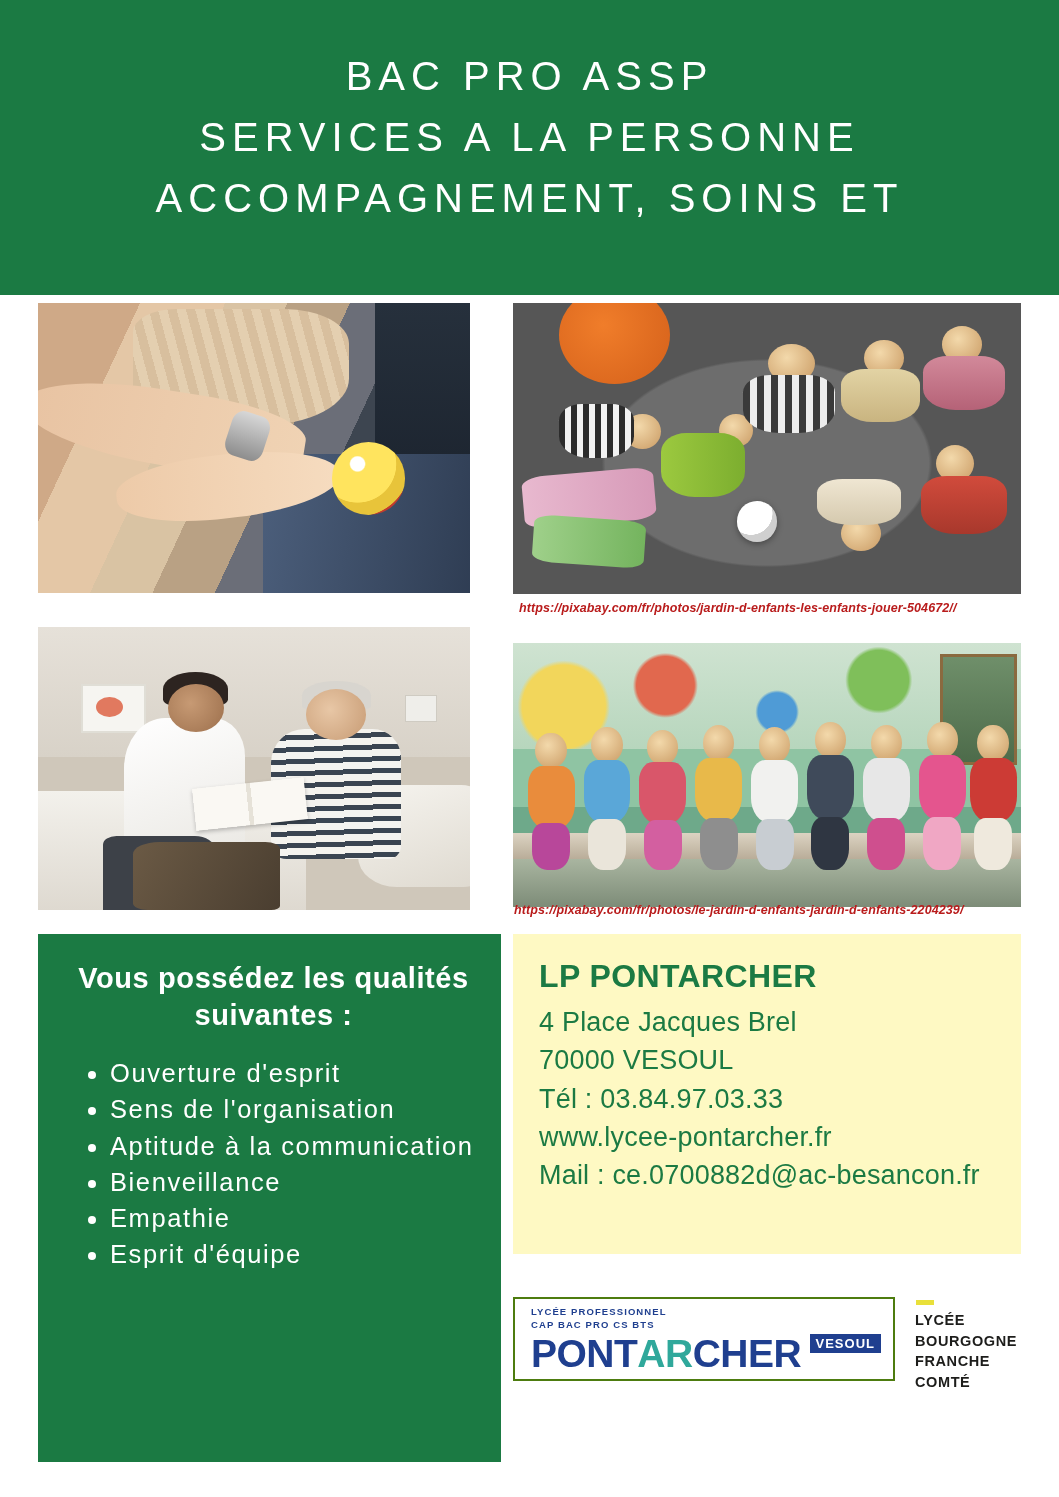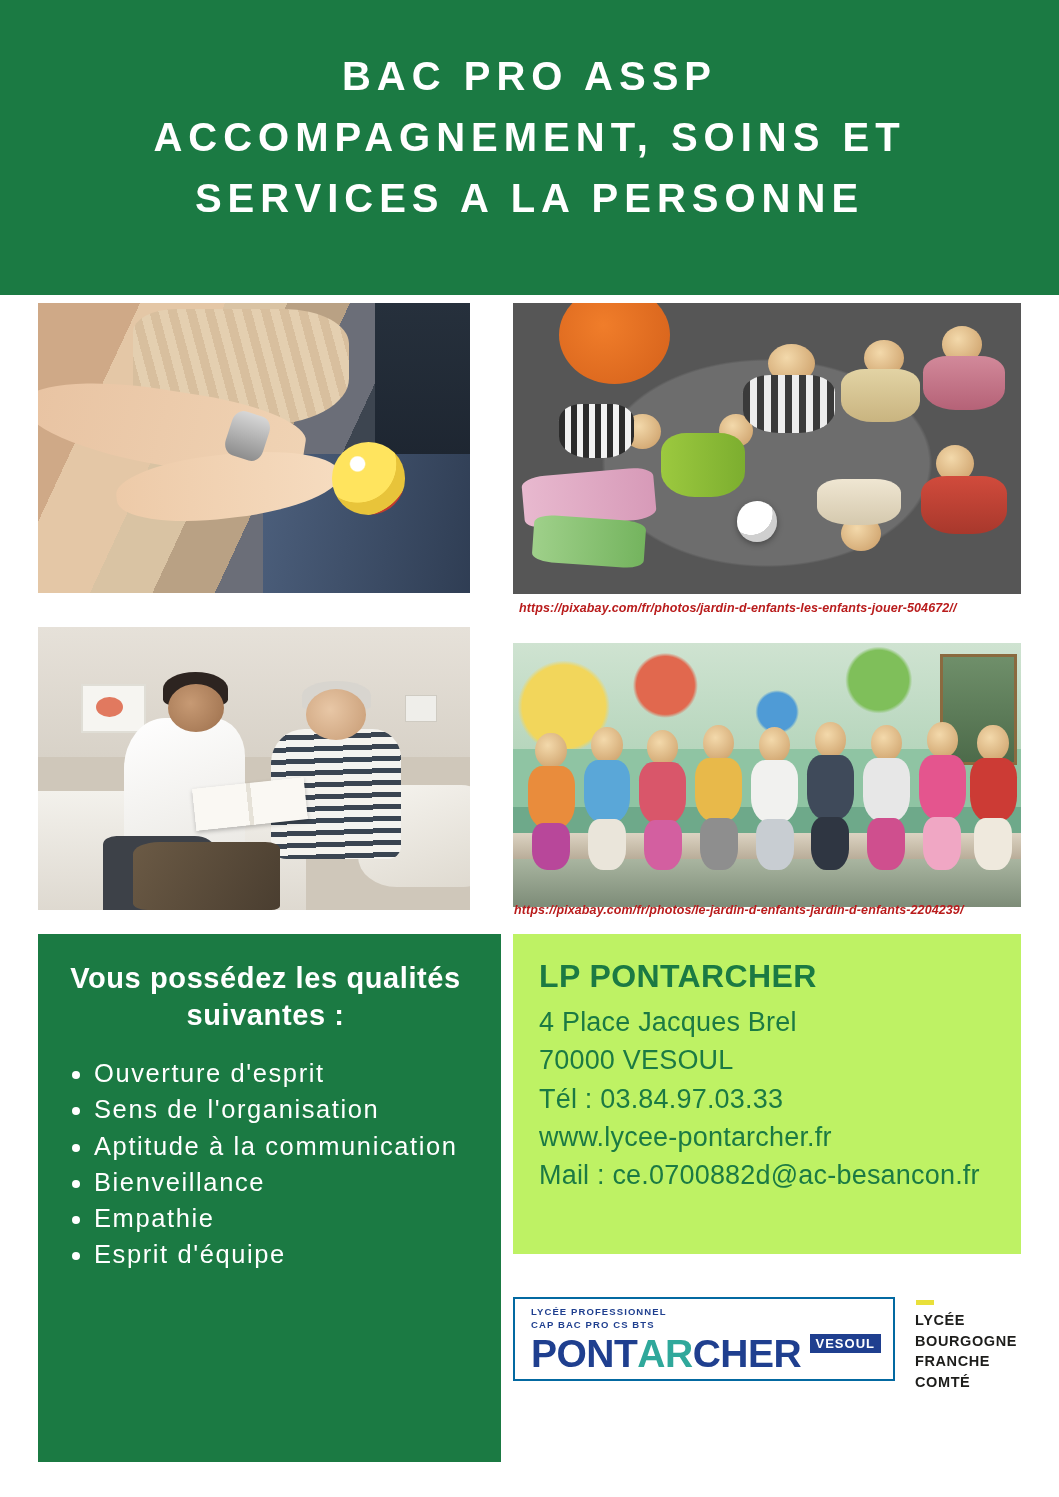--- a/index.html
+++ b/index.html
@@ -30,21 +30,21 @@
     background: #1b7a43;
     display: flex;
     flex-direction: column;
     align-items: center;
     justify-content: center;
     box-sizing: border-box;
     padding: 10px 40px 30px 40px;
   }
   .header-line {
     color: #ffffff;
-    font-weight: bold;
+    font-weight: normal;
     font-size: 40px;
     letter-spacing: 6px;
     text-align: right;
     line-height: 1.52;
     white-space: nowrap;
   }
   
   .photo {
     position: absolute;
     overflow: hidden;
@@ -251,21 +251,21 @@
 
   
   .qualities {
     position: absolute;
     left: 38px;
     top: 934px;
     width: 463px;
     height: 528px;
     background: #1b7a43;
     box-sizing: border-box;
-    padding: 26px 24px 20px 16px;
+    padding: 26px 24px 20px 32px;
     color: #ffffff;
   }
   .qualities h2 {
     margin: 0 0 22px 0;
     text-align: center;
     font-size: 29px;
     line-height: 1.28;
     font-weight: bold;
     letter-spacing: 0.6px;
   }
@@ -289,21 +289,21 @@
     letter-spacing: 1.6px;
   }
 
   
   .contact {
     position: absolute;
     left: 513px;
     top: 934px;
     width: 508px;
     height: 320px;
-    background: #bef264;
+    background: #fef9c3;
     box-sizing: border-box;
     padding: 24px 26px 20px 26px;
     color: #1b7a43;
   }
   .contact .school {
     font-size: 32px;
     font-weight: bold;
     letter-spacing: 0.4px;
     margin-bottom: 8px;
   }
@@ -315,21 +315,21 @@
   }
 
   
   .logo-pontarcher {
     position: absolute;
     left: 513px;
     top: 1297px;
     width: 382px;
     height: 84px;
     background: #ffffff;
-    border: 2px solid #0369a1;
+    border: 2px solid #4d7c0f;
     box-sizing: border-box;
     padding: 7px 12px 6px 16px;
     display: flex;
     flex-direction: column;
     justify-content: center;
   }
   .logo-pontarcher .small {
     font-size: 9.5px;
     font-weight: bold;
     letter-spacing: 1.1px;
@@ -376,22 +376,22 @@
     margin: 0 0 5px 1px;
   }
 </style>
 </head>
 <body>
 
 <div class="page">
 
   <div class="header">
     <div class="header-line">BAC PRO ASSP</div>
+    <div class="header-line">SERVICES A LA PERSONNE</div>
     <div class="header-line">ACCOMPAGNEMENT, SOINS ET</div>
-    <div class="header-line">SERVICES A LA PERSONNE</div>
   </div>
 
   <div class="photo" id="photo-elderly-ball">
     <div class="bg"></div>
     <div class="sweater"></div>
     <div class="dark"></div>
     <div class="jeans"></div>
     <div class="arm1"></div>
     <div class="arm2"></div>
     <div class="watch"></div>

